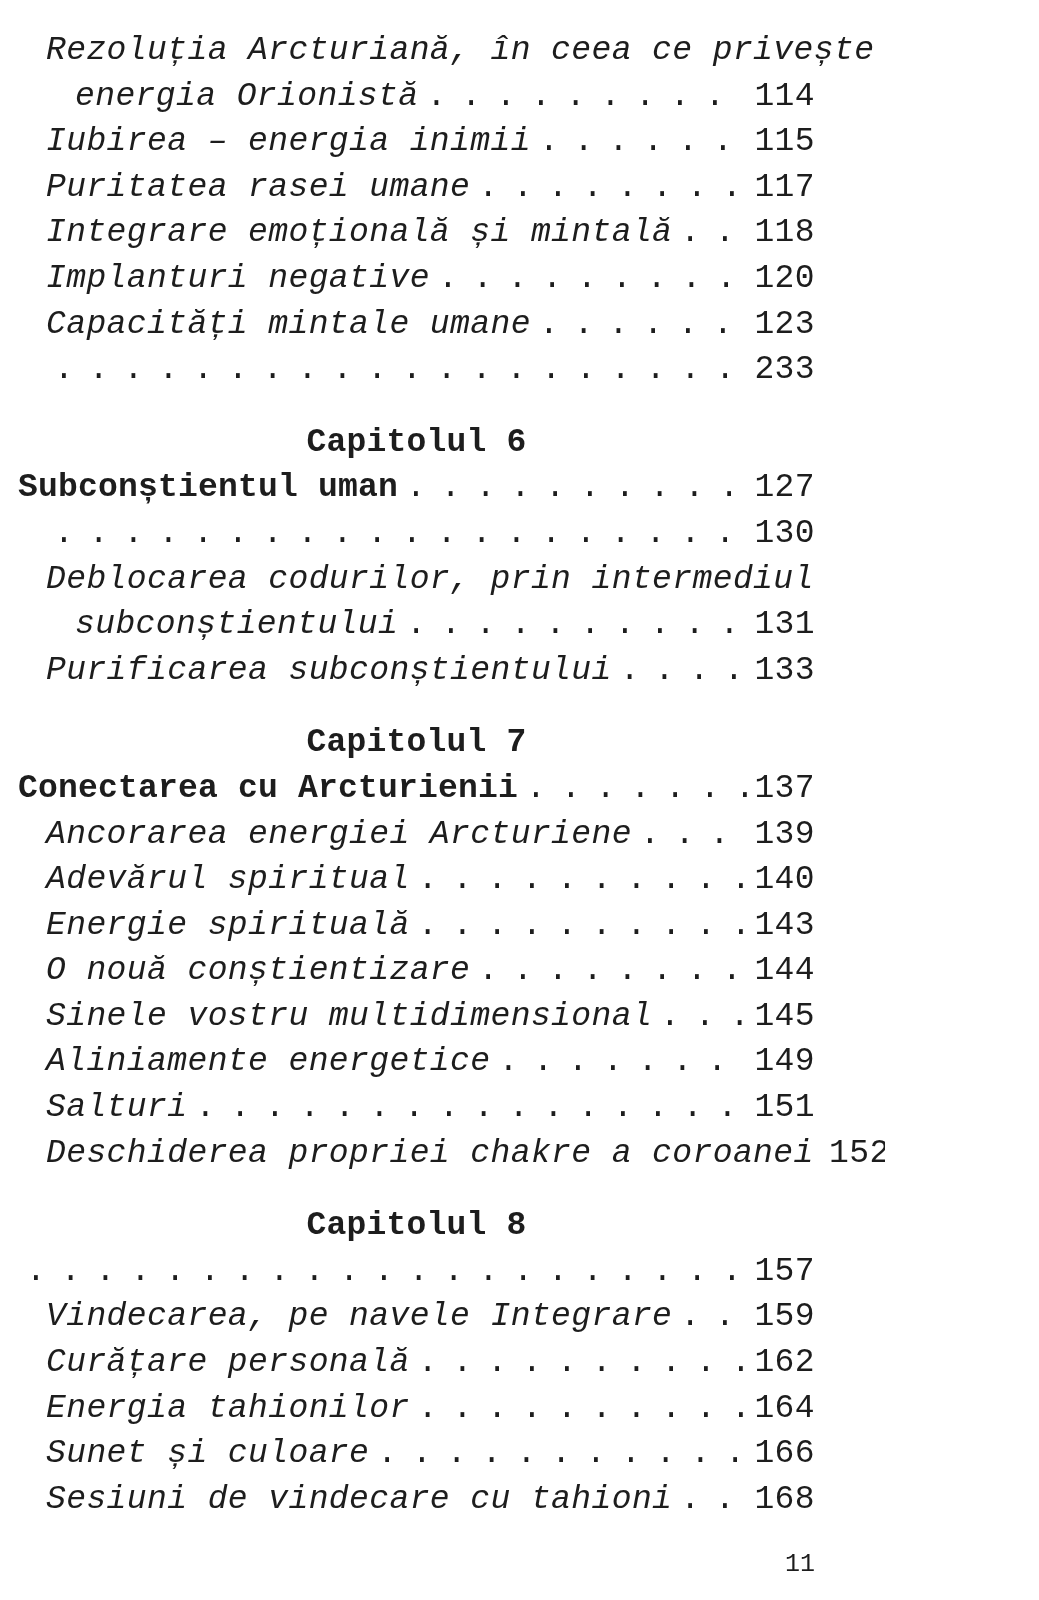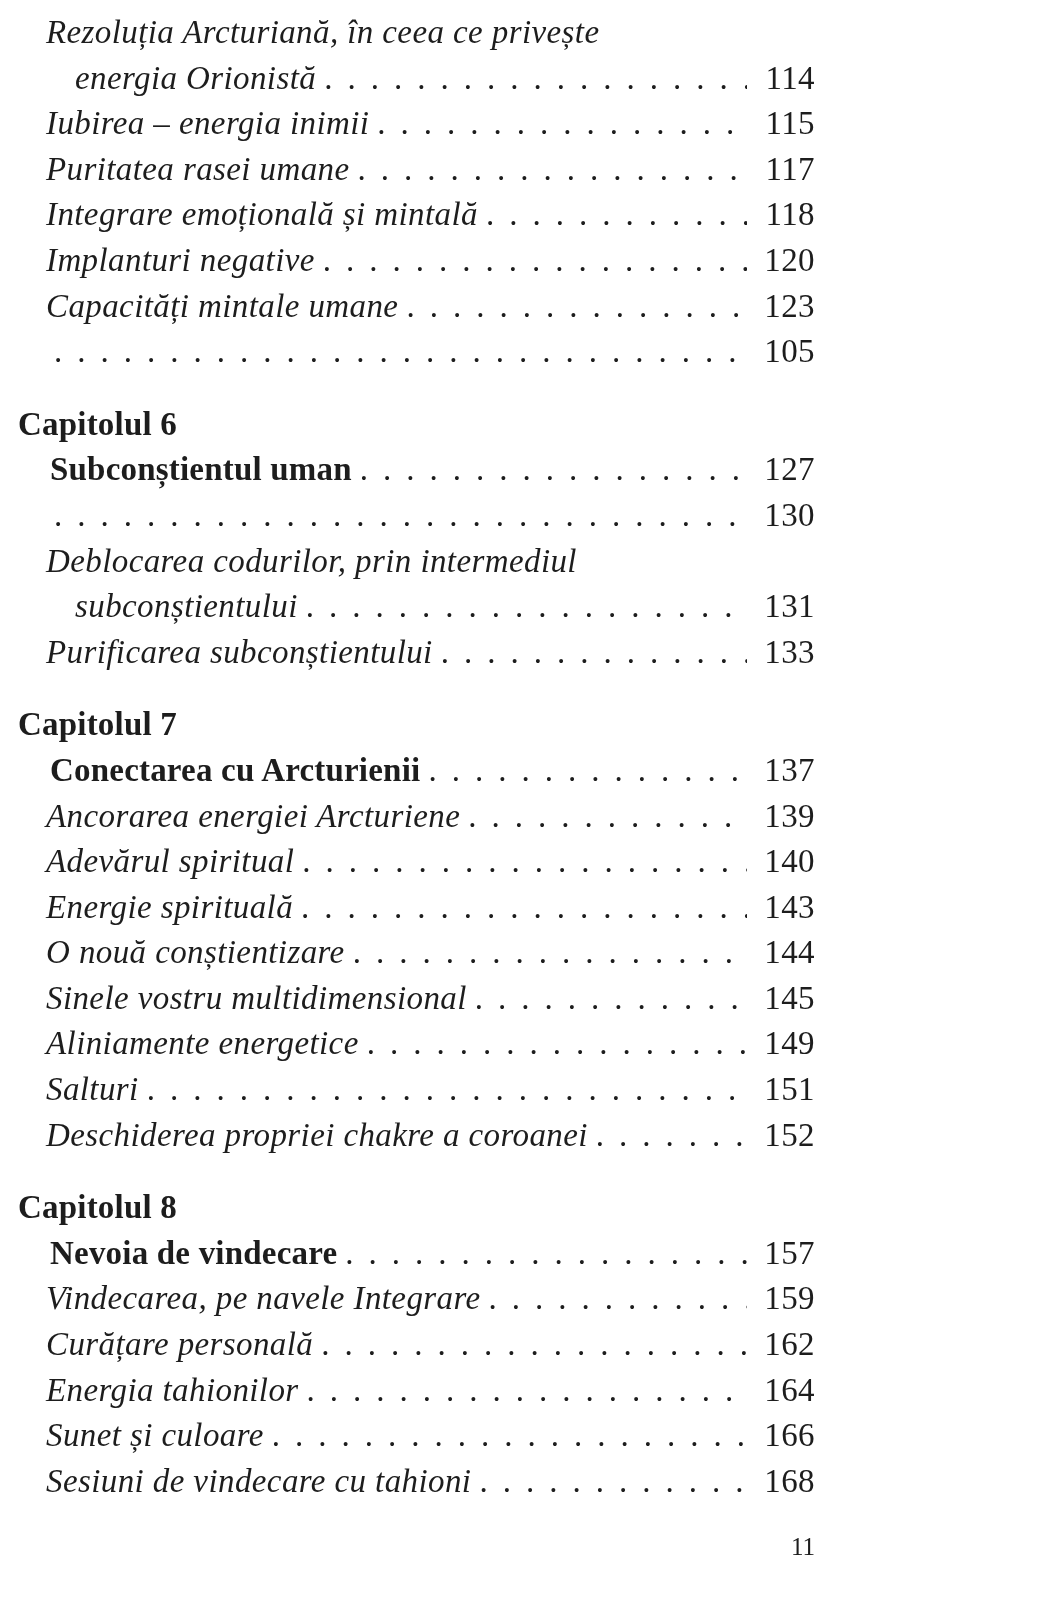--- a/index.html
+++ b/index.html
@@ -7,22 +7,22 @@
     padding: 0;
     background: #ffffff;
   }
   .page {
     position: relative;
     width: 885px;
     height: 1600px;
     box-sizing: border-box;
     background: #ffffff;
     color: #1d1d1d;
-    font-family: Liberation Serif, serif;
-    padding: 10px 70px 0 18px;
+    font-family: Liberation Mono, monospace;
+    padding: 28px 70px 0 18px;
     overflow: hidden;
   }
   .section { margin: 0; }
   .section.has-chapter { margin-top: 27px; }
   .row {
     display: flex;
     align-items: baseline;
     font-size: 33px;
     line-height: 45.6px;
     letter-spacing: 0.4px;
@@ -35,26 +35,26 @@
     font-style: italic;
     font-weight: 300;
   }
   .row.sub { padding-left: 28px; }
   .row.sub.indent2 { padding-left: 57px; }
   .chapter-label {
     font-size: 33px;
     line-height: 45.6px;
     font-weight: 600;
     letter-spacing: 0.2px;
+    text-align: center;
   }
   .row.chapter .label {
     font-weight: 600;
     font-style: normal;
     letter-spacing: 0.2px;
-    margin-left: 32px;
   }
   .leader {
     flex: 1 1 auto;
     min-width: 0;
     overflow: hidden;
     white-space: nowrap;
     font-style: normal;
     font-weight: 400;
     letter-spacing: 15px;
     margin-left: 8px;
@@ -110,21 +110,21 @@
           <span class="leader">................................................................................</span>
           <span class="pagenum">120</span>
         </div>
         <div class="row sub">
           <span class="label">Capacități mintale umane</span>
           <span class="leader">................................................................................</span>
           <span class="pagenum">123</span>
         </div>
         <div class="row sub">
           <span class="leader">................................................................................</span>
-          <span class="pagenum">105</span>
+          <span class="pagenum">233</span>
         </div>
       </div>
       <div class="section has-chapter">
         <div class="chapter-label">Capitolul 6</div>
         <div class="row chapter">
           <span class="label">Subconștientul uman</span>
           <span class="leader">................................................................................</span>
           <span class="pagenum">127</span>
         </div>
         <div class="row sub">
@@ -189,21 +189,20 @@
         </div>
         <div class="row sub">
           <span class="label">Deschiderea propriei chakre a coroanei</span>
           <span class="leader">................................................................................</span>
           <span class="pagenum">152</span>
         </div>
       </div>
       <div class="section has-chapter">
         <div class="chapter-label">Capitolul 8</div>
         <div class="row chapter">
-          <span class="label">Nevoia de vindecare</span>
           <span class="leader">................................................................................</span>
           <span class="pagenum">157</span>
         </div>
         <div class="row sub">
           <span class="label">Vindecarea, pe navele Integrare</span>
           <span class="leader">................................................................................</span>
           <span class="pagenum">159</span>
         </div>
         <div class="row sub">
           <span class="label">Curățare personală</span>

